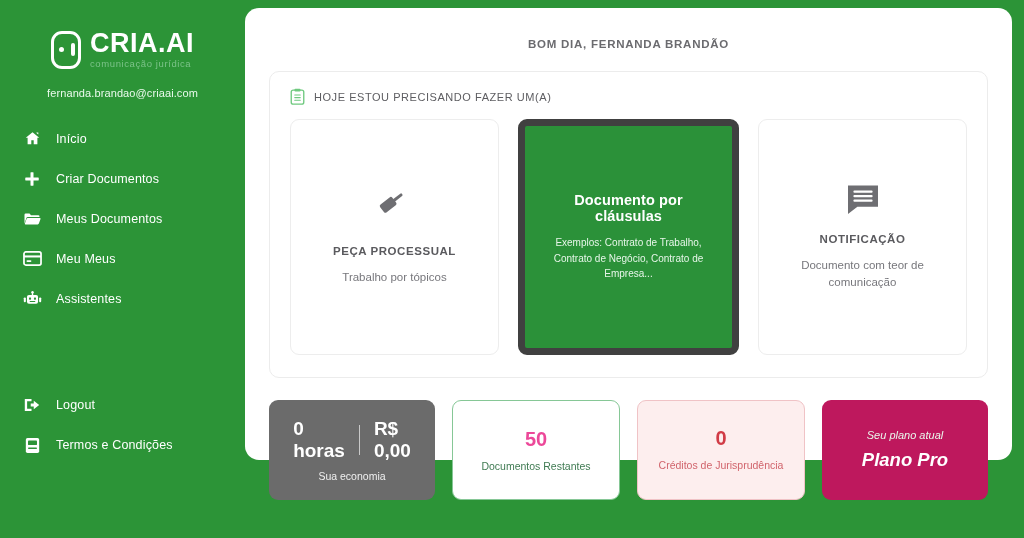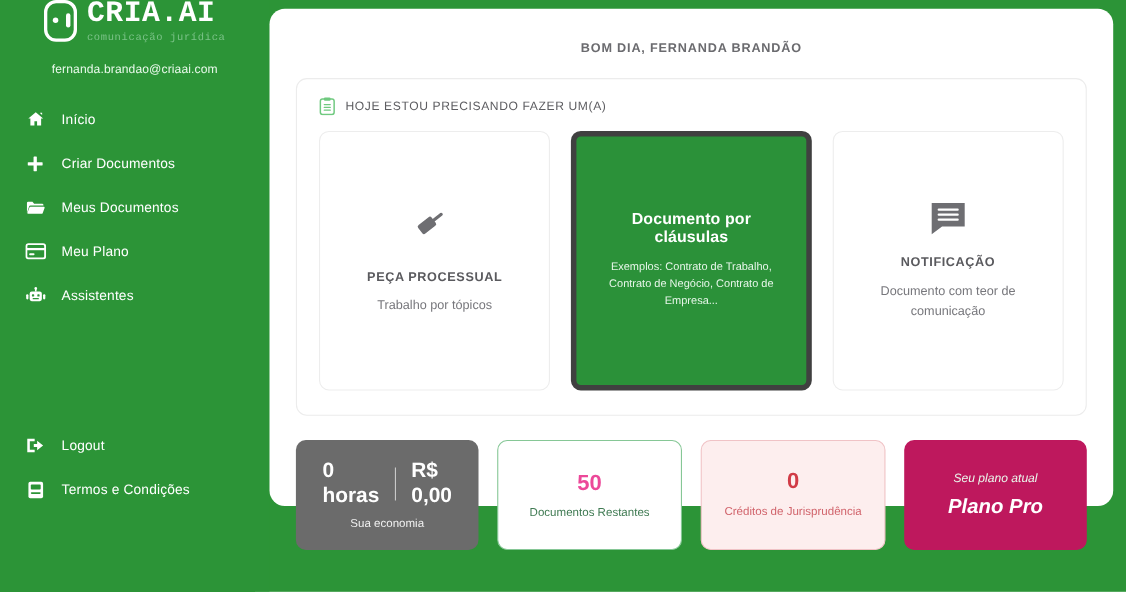--- a/index.html
+++ b/index.html
@@ -14,23 +14,23 @@
 
   
   .sidebar {
     width: 245px;
     flex: 0 0 245px;
     background: #2c9437;
     color: #ffffff;
     position: relative;
   }
   .logo-wrap {
-    display: flex; align-items: center; justify-content: center;
+    display: flex; align-items: flex-end; justify-content: center;
     gap: 9px;
-    font-family: Liberation Mono, monospace;
+    padding-top: 30px;
   }
   .logo-mark {
     width: 30px; height: 38px;
     border: 3px solid #ffffff;
     border-radius: 11px;
     position: relative;
     flex: 0 0 auto;
   }
   .logo-mark::before {
     content: "";
@@ -130,21 +130,21 @@
     text-align: center;
     cursor: pointer;
     padding: 0 16px;
   }
   .card.plain {
     background: #ffffff;
     border: 1px solid #ededed;
   }
   .card.active {
     background: #2b9139;
-    border: 5px solid #404040;
+    border: 7px solid #404040;
   }
   .card-icon { margin-bottom: 14px; }
   .card-title {
     font-size: 11.5px;
     font-weight: 700;
     letter-spacing: 0.55px;
     color: #5a5a5e;
   }
   .card.active .card-title {
     font-size: 14.5px;
@@ -270,21 +270,21 @@
       </div>
 
       <div class="nav-item">
         <span class="nav-icon">
           <svg width="19" height="15" viewBox="0 0 24 19" fill="none">
               <rect x="1.2" y="1.2" width="21.6" height="16.6" rx="2.4" stroke="#fff" stroke-width="2.2"></rect>
               <rect x="1.2" y="5.6" width="21.6" height="2.6" fill="#fff"></rect>
               <rect x="4.4" y="11.6" width="6.2" height="2.3" rx="1.1" fill="#fff"></rect>
             </svg>
         </span>
-        <span class="nav-label">Meu Plano</span>
+        <span class="nav-label">Meu Meus</span>
       </div>
 
       <div class="nav-item">
         <span class="nav-icon">
           <svg width="19" height="16" viewBox="0 0 24 20" fill="#fff">
               <rect x="5" y="5" width="14" height="11" rx="2.4"></rect>
               <rect x="11.1" y="1" width="1.8" height="4"></rect>
               <circle cx="12" cy="1.4" r="1.5"></circle>
               <rect x="1" y="8" width="2.6" height="6" rx="1.2"></rect>
               <rect x="20.4" y="8" width="2.6" height="6" rx="1.2"></rect>

